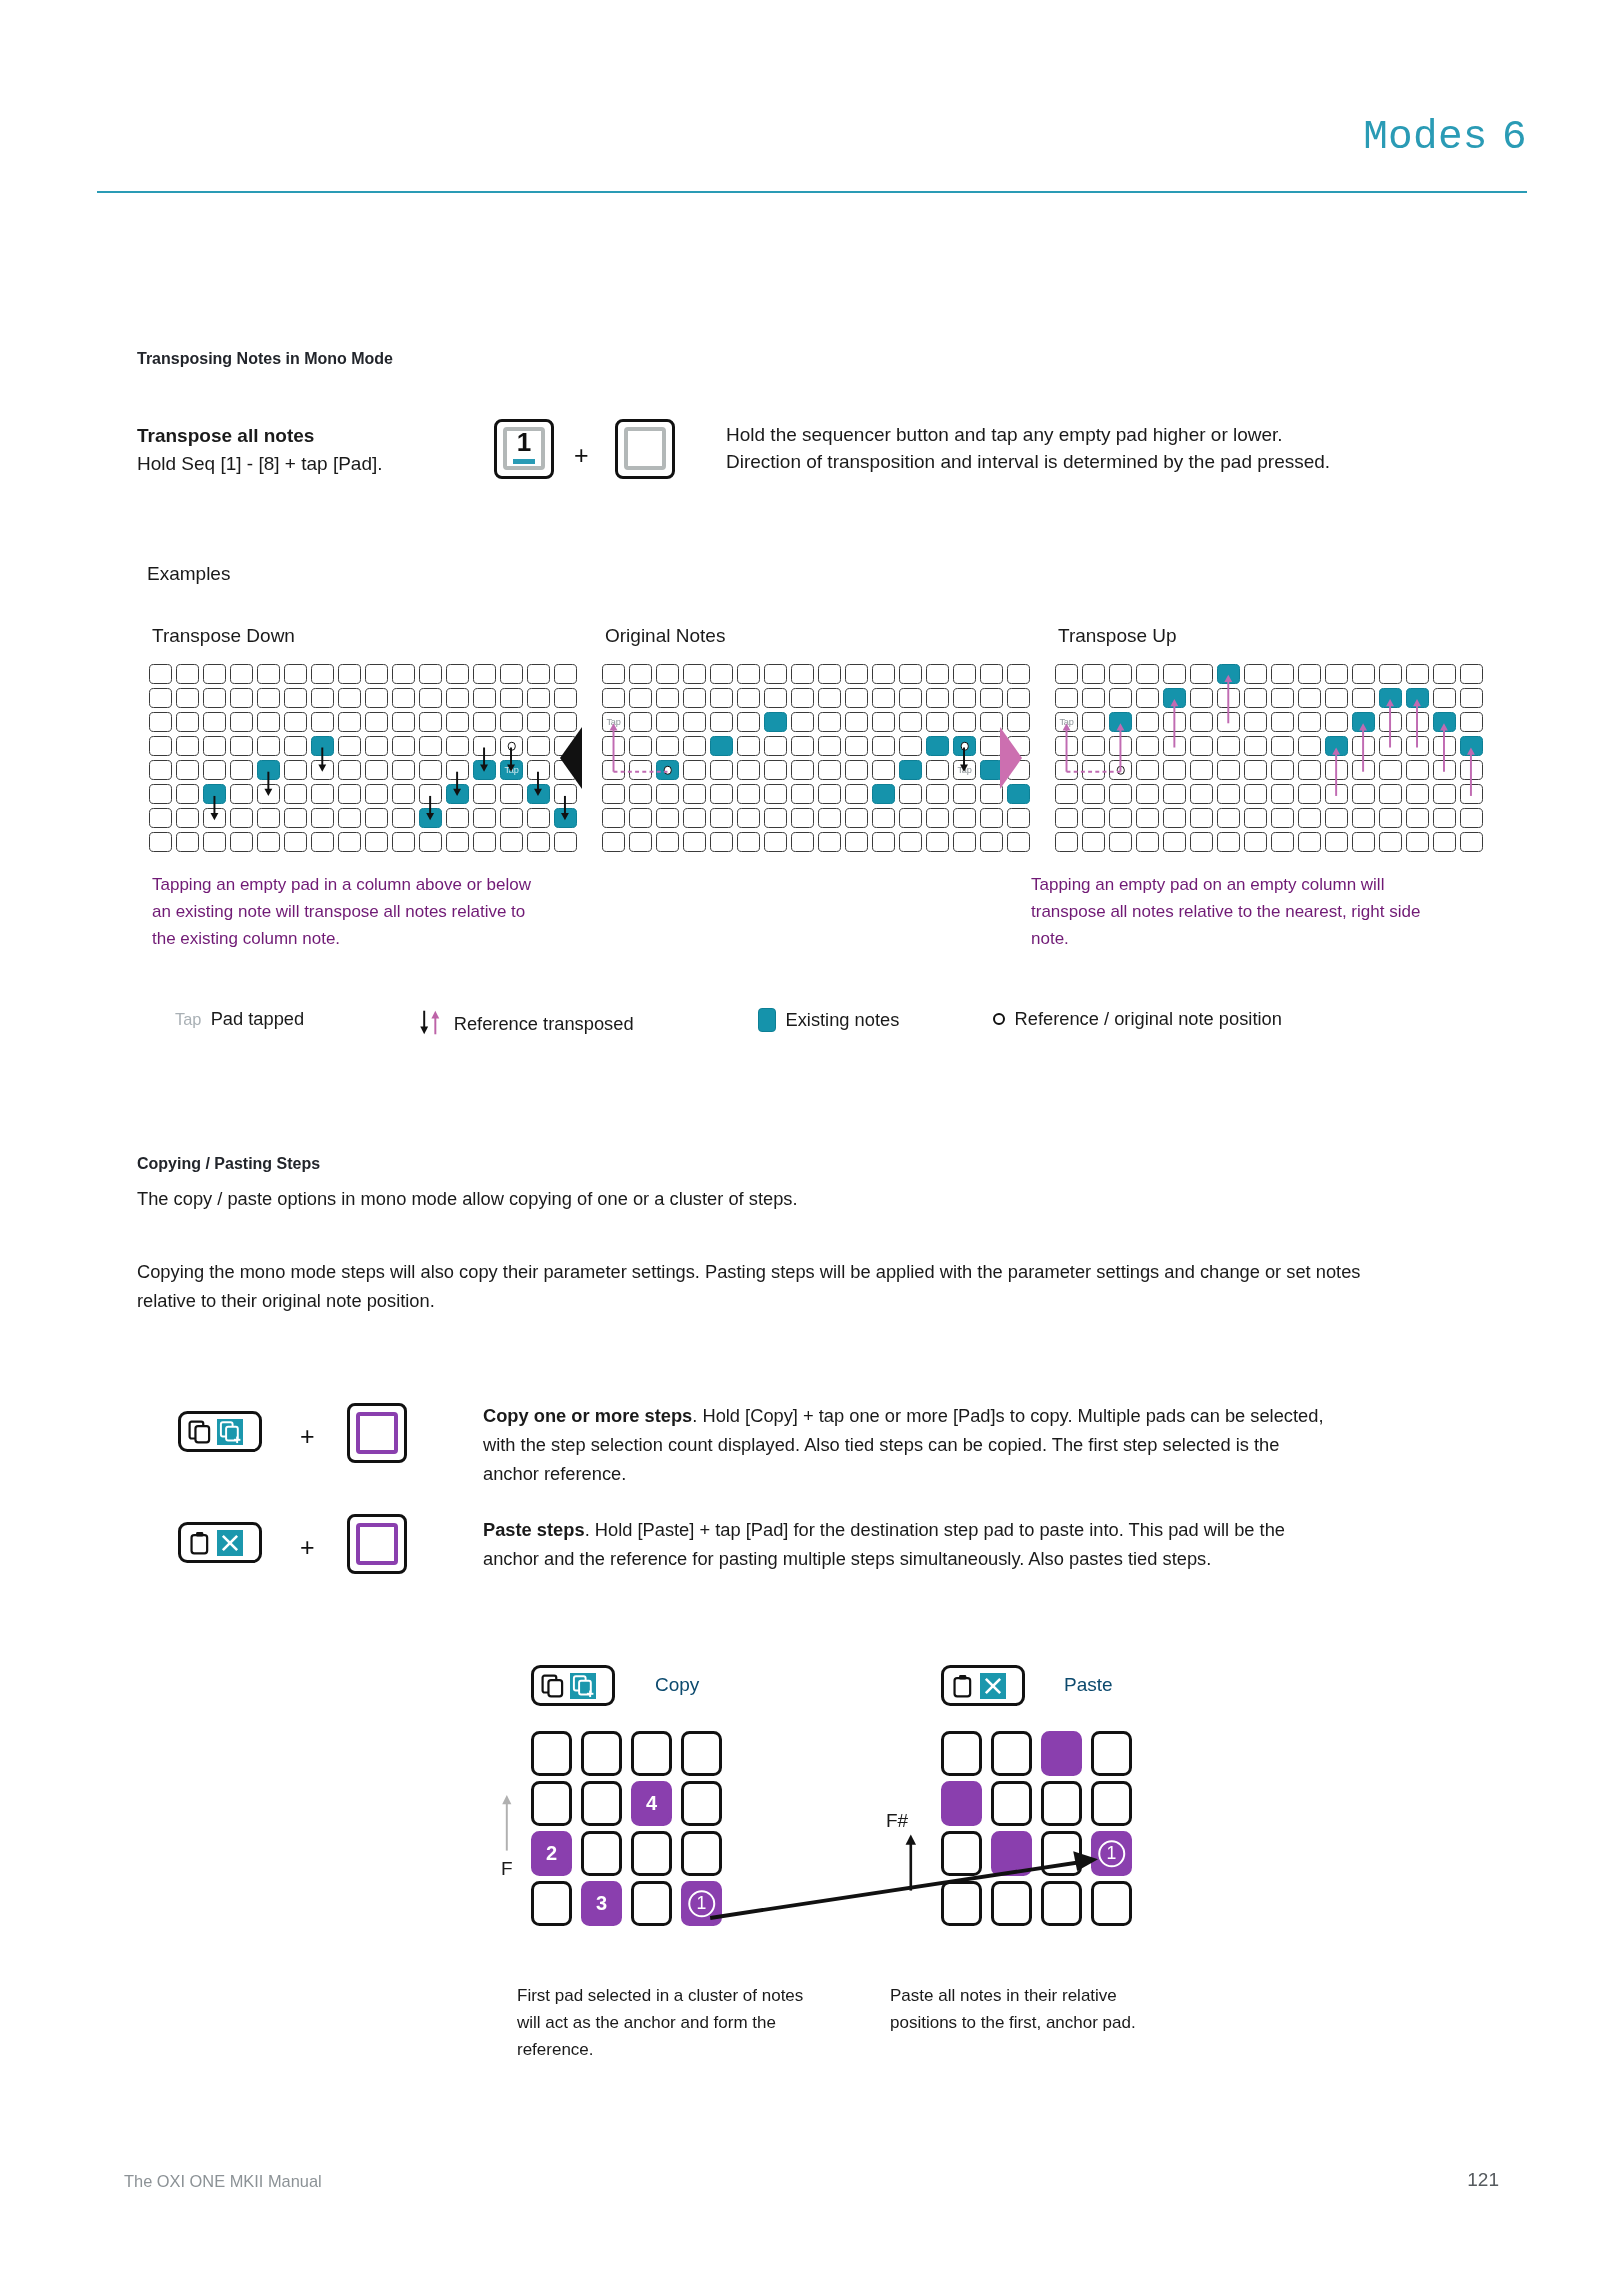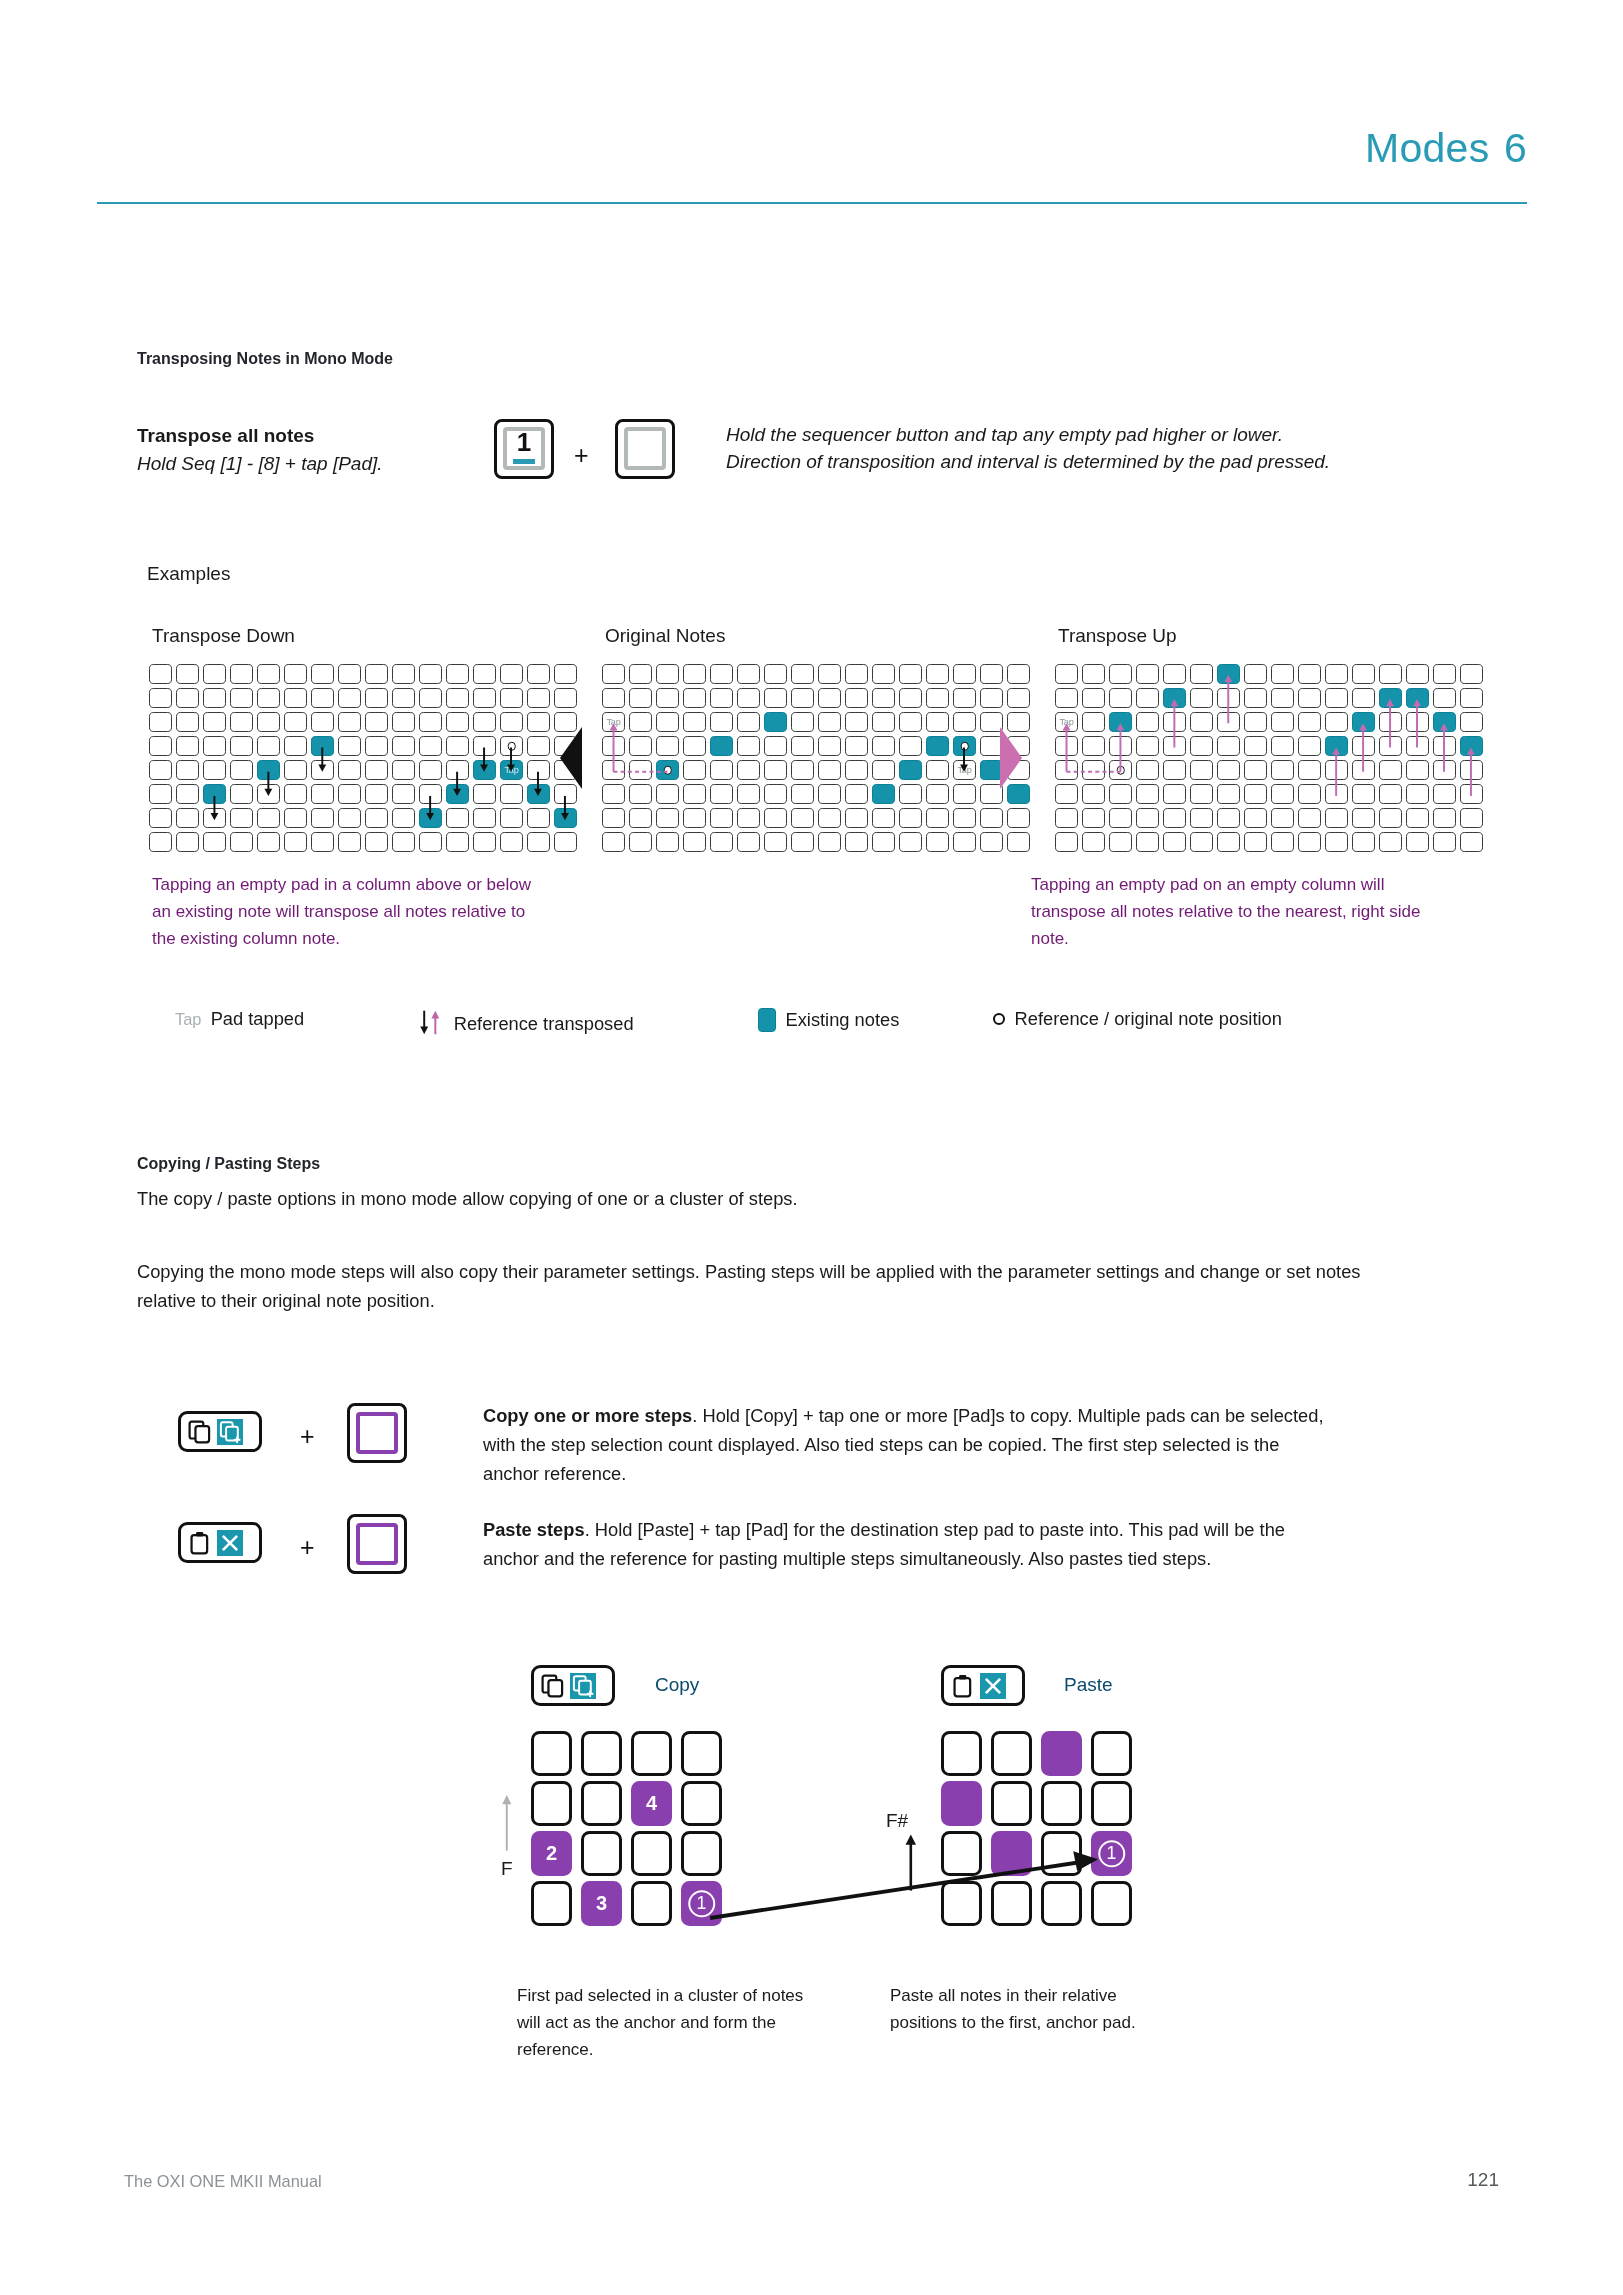--- a/index.html
+++ b/index.html
@@ -8,21 +8,21 @@
     width:1623px; height:2295px;
     background:#ffffff;
     font-family:"Liberation Sans", sans-serif;
     color:#1a1a1a;
     position:relative;
     overflow:hidden;
   }
 
   
   .page-header{
-    position:absolute; left:97px; top:125px; width:1430px; height:79px;
+    position:absolute; left:97px; top:114px; width:1430px; height:79px;font-family:Liberation Mono, monospace;
   }
   .header-title{
     position:absolute; right:0; top:0;
     font-size:41px; font-weight:400; color:#2a9bb5; letter-spacing:0.3px;
     white-space:nowrap;
   }
   .header-title .chapnum{ margin-left:14.4px; }
   .header-rule{
     position:absolute; left:0; bottom:0; width:100%; height:2px; background:#2a9bb5;
   }
@@ -32,21 +32,21 @@
     position:absolute; font-size:16px; font-weight:bold; color:#22252b;
   }
   .body-text{
     position:absolute; font-size:18.3px; line-height:29px; color:#1a1a1a;
   }
   .small-label{ position:absolute; font-size:19px; color:#1a1a1a; }
 
   
   #transpose-block{ position:absolute; left:137px; top:425px; }
   .tr-bold{ font-size:19px; font-weight:bold; }
-  .tr-sub{ font-size:19px;font-style:italic; }
+  .tr-sub{ font-size:19px; }
 
   
   .seq-btn{
     position:relative; width:60px; height:60px; border:3.3px solid #111;
     border-radius:7.9px; background:#fff;
   }
   .seq-btn .inner{
     position:absolute; left:5.9px; top:5.9px; right:5.9px; bottom:5.9px;
     border:4.6px solid #b3b8b8; border-radius:3.9px; background:#fff;
     display:flex; flex-direction:column; align-items:center; justify-content:center;

